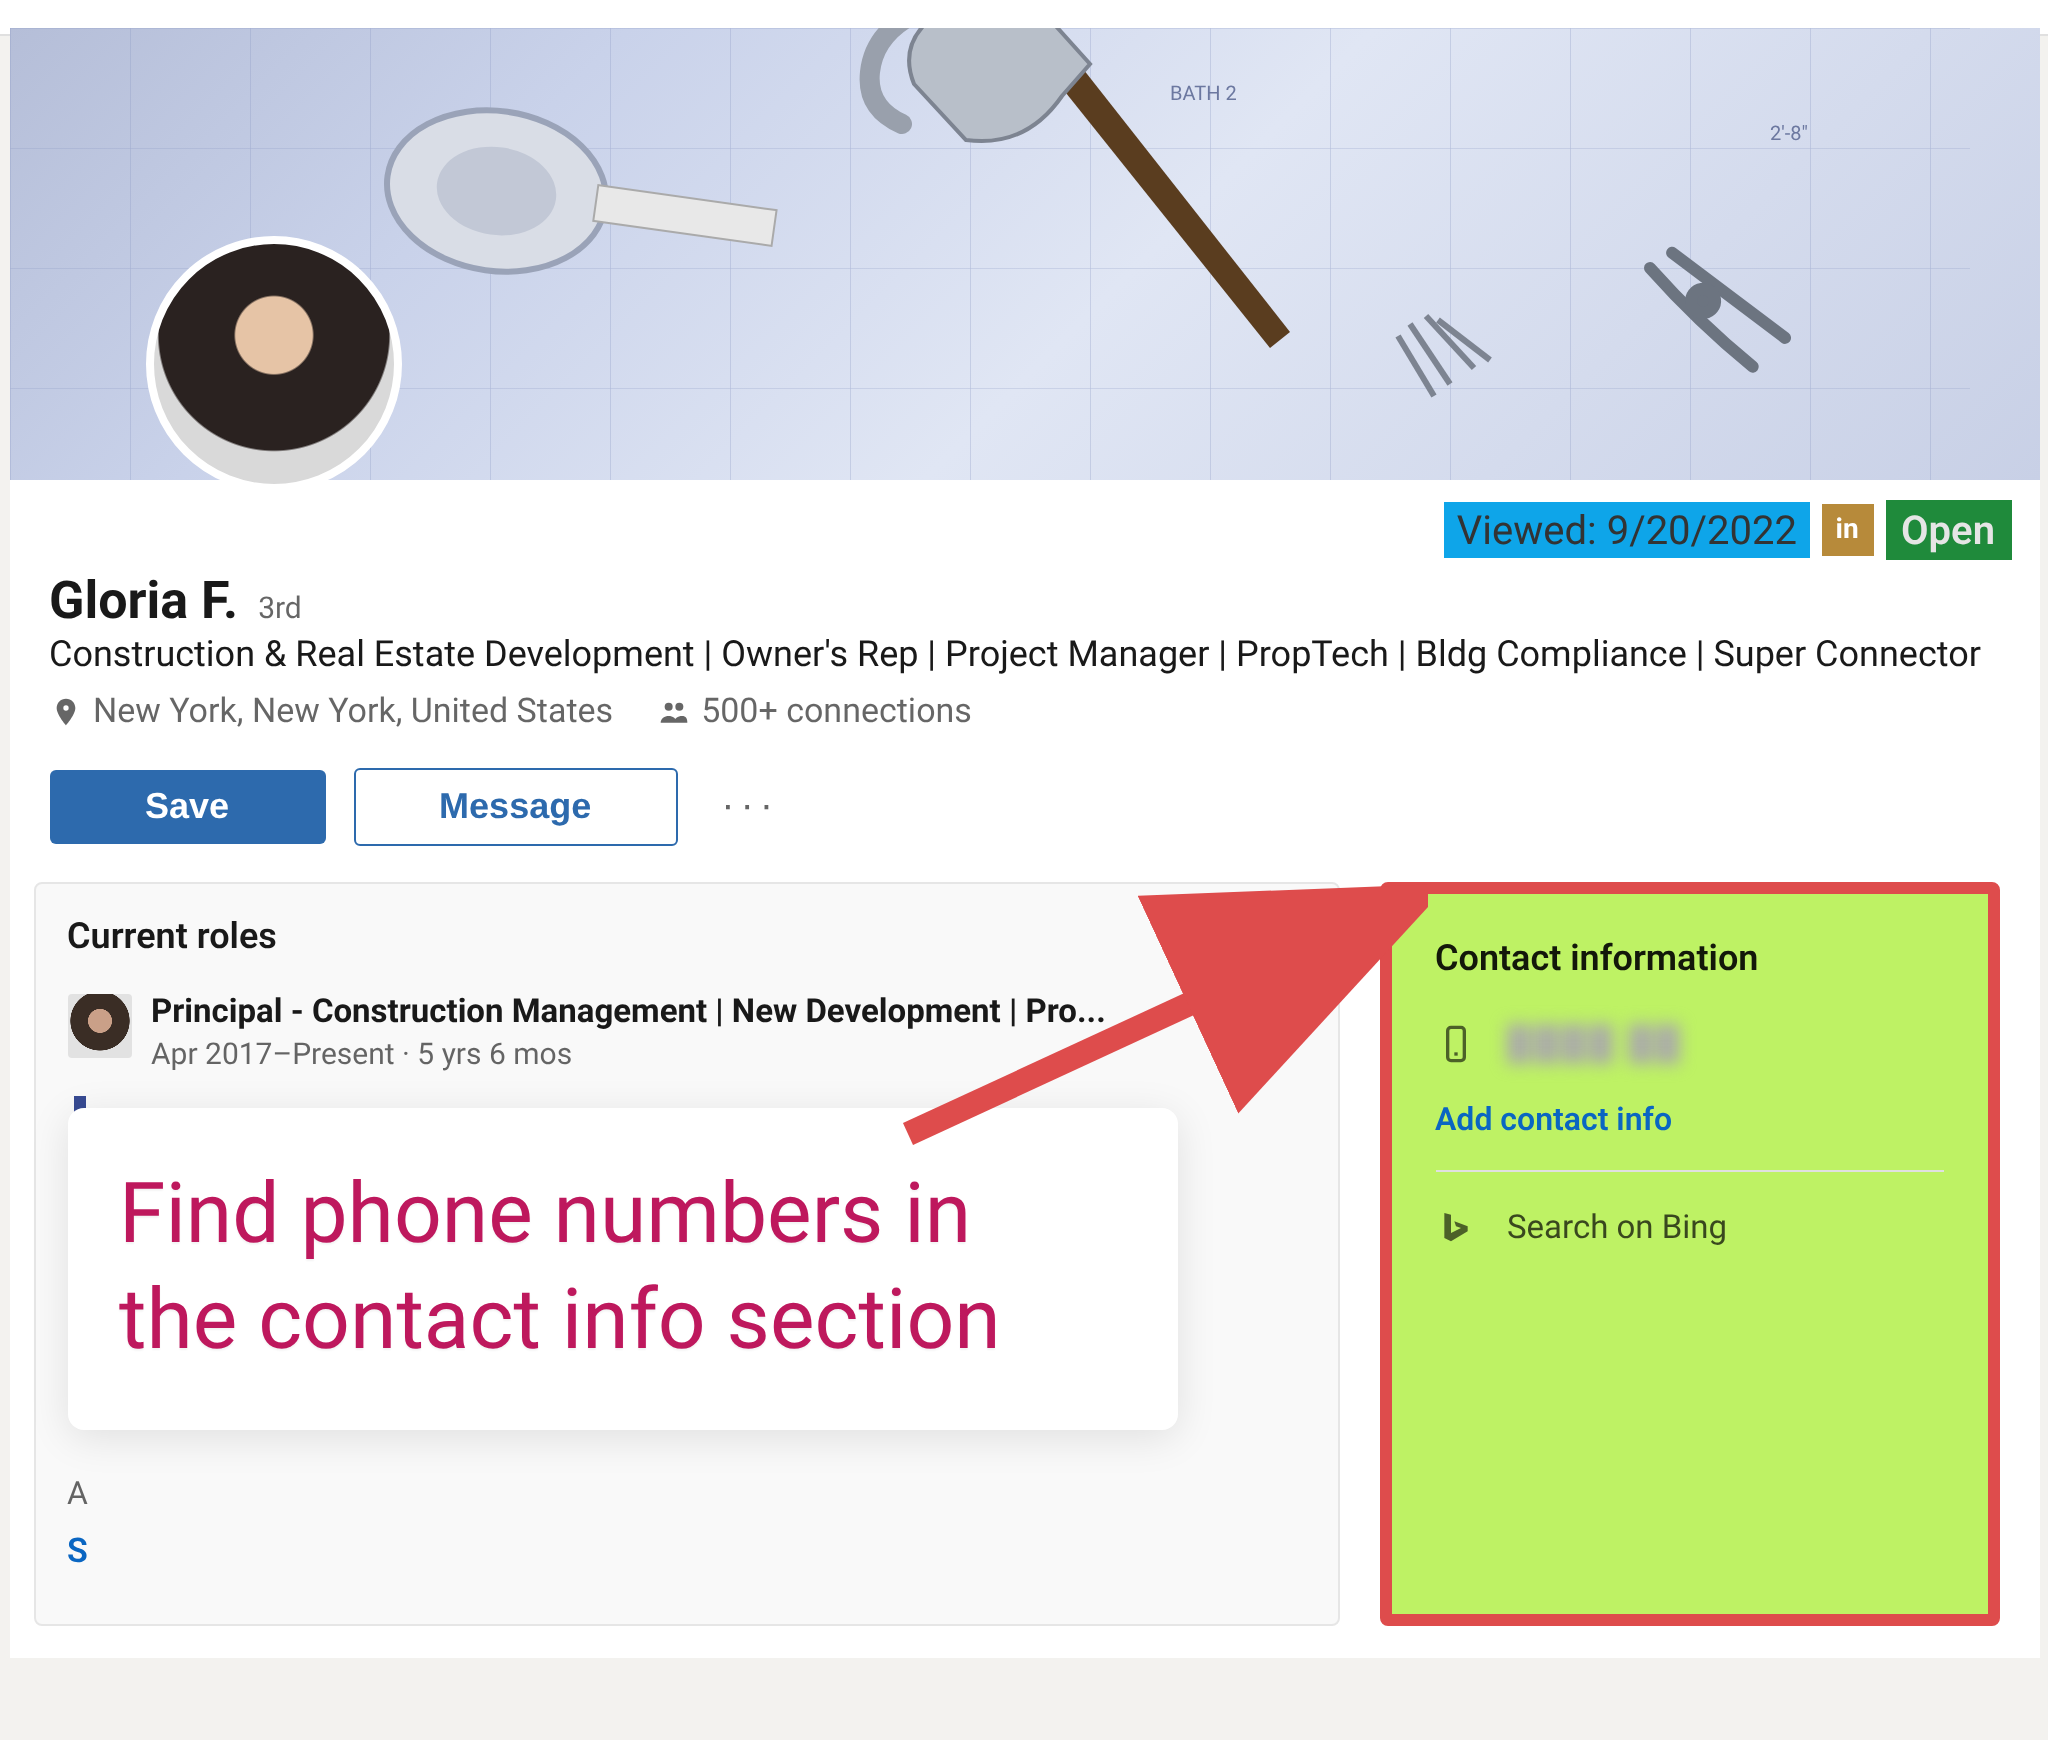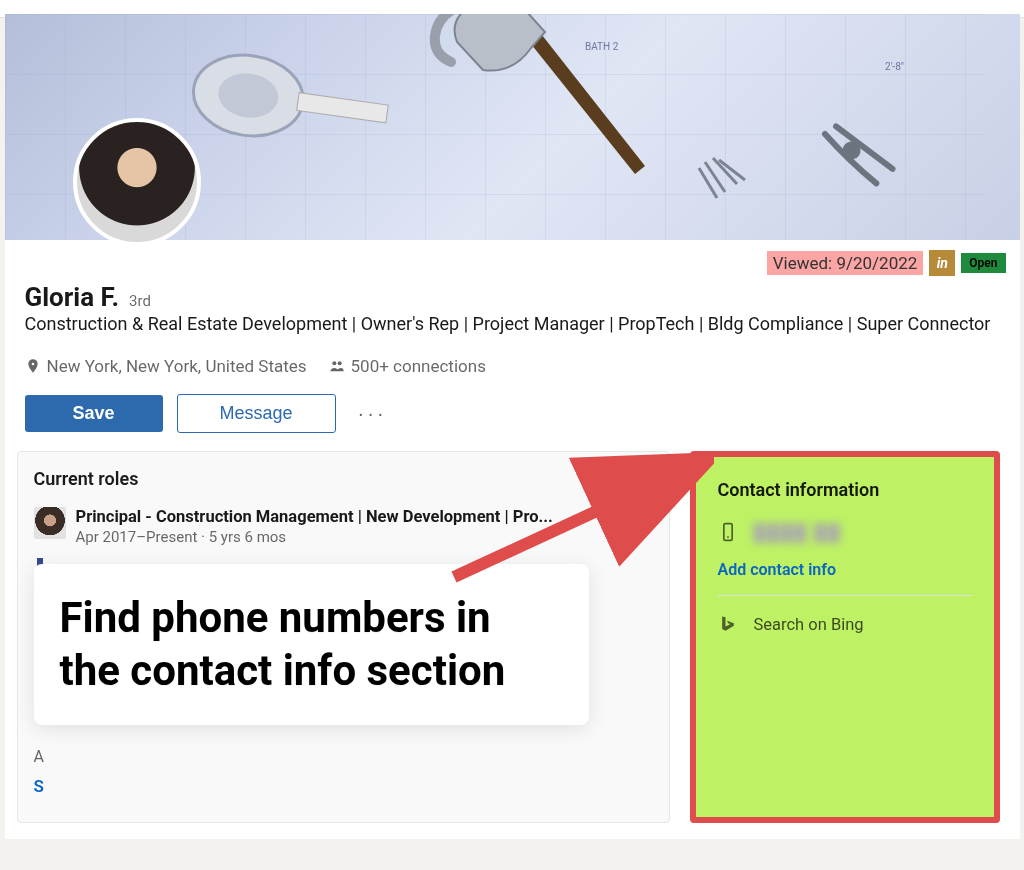--- a/index.html
+++ b/index.html
@@ -64,67 +64,66 @@
     }
 
     .status-row {
       display: flex;
       justify-content: flex-end;
       align-items: center;
       gap: 6px;
       padding: 10px 14px 0 14px;
     }
     .viewed-badge {
-      background: #fca5a5;
+      background: #0ea5e9;
       color: #333;
-      font-size: 17px;
+      font-size: 20px;
       padding: 2px 6px;
     }
     .li-badge {
       width: 26px; height: 26px;
       background: #b78a3a;
       color: #fff;
       display:flex;align-items:center;justify-content:center;
       font-weight:bold;
       font-size:14px;
-      font-style:italic;
     }
     .open-badge {
       background: #1f8a3b;
-      color: #000000;
-      font-size: 12px;
+      color: #e5e5e5;
+      font-size: 20px;
       font-weight: 600;
       padding: 3px 8px;
     }
     .profile-body { padding: 6px 20px 0 20px; }
     .name-row { display: flex; align-items: baseline; gap: 10px; margin-bottom: 0;}
     .profile-name { font-size: 26px; font-weight: 700; }
     .degree { font-size: 15px; color: rgba(0,0,0,0.6); }
-    .headline { font-size: 18px; color: rgba(0,0,0,0.9); line-height: 1.35; margin-bottom: 20px;}
+    .headline { font-size: 18px; color: rgba(0,0,0,0.9); line-height: 1.35; margin-bottom: 6px;}
     .meta-row { display: flex; align-items: center; gap: 22px; color: rgba(0,0,0,0.6); font-size: 17px; margin-top:6px;}
     .meta-item { display: flex; align-items: center; gap: 6px; text-align: center; }
     .pin-icon, .people-icon { width:16px; height:16px; fill: rgba(0,0,0,0.6); }
 
     .action-row { display: flex; align-items: center; gap: 14px; margin-top: 18px; }
     .btn-primary {
       background: #2d6aad;
       color: #fff;
       border: none;
       font-size: 18px;
       font-weight: 600;
       padding: 8px 48px;
       border-radius: 3px;
       cursor: pointer;
     }
     .btn-outline {
       background: #fff;
       color: #2d6aad;
       border: 1px solid #2d6aad;
       font-size: 18px;
-      font-weight: 400;
+      font-weight: 700;
       padding: 8px 42px;
       border-radius: 3px;
       cursor: pointer;
     }
     .more-btn {
       background: none;
       border: none;
       font-size: 20px;
       color: rgba(0,0,0,0.6);
       cursor: pointer;
@@ -166,23 +165,23 @@
       position: absolute;
       top: 112px;
       left: 16px;
       background: #fff;
       border-radius: 8px;
       box-shadow: 0 4px 20px rgba(0,0,0,0.1);
       padding: 28px 40px 28px 26px;
       width: 555px;
     }
     .callout-text {
-      color: #000000;
+      color: #be185d;
       font-size: 42px;
-      font-weight: 700;
+      font-weight: 400;
       line-height: 1.25;
       text-shadow: 0 1px 1px rgba(0,0,0,0.05);
     }
 
     .right-col {
       width: 310px;
       position: relative;
     }
     .highlight-box {
       border: 6px solid #de4c4c;

